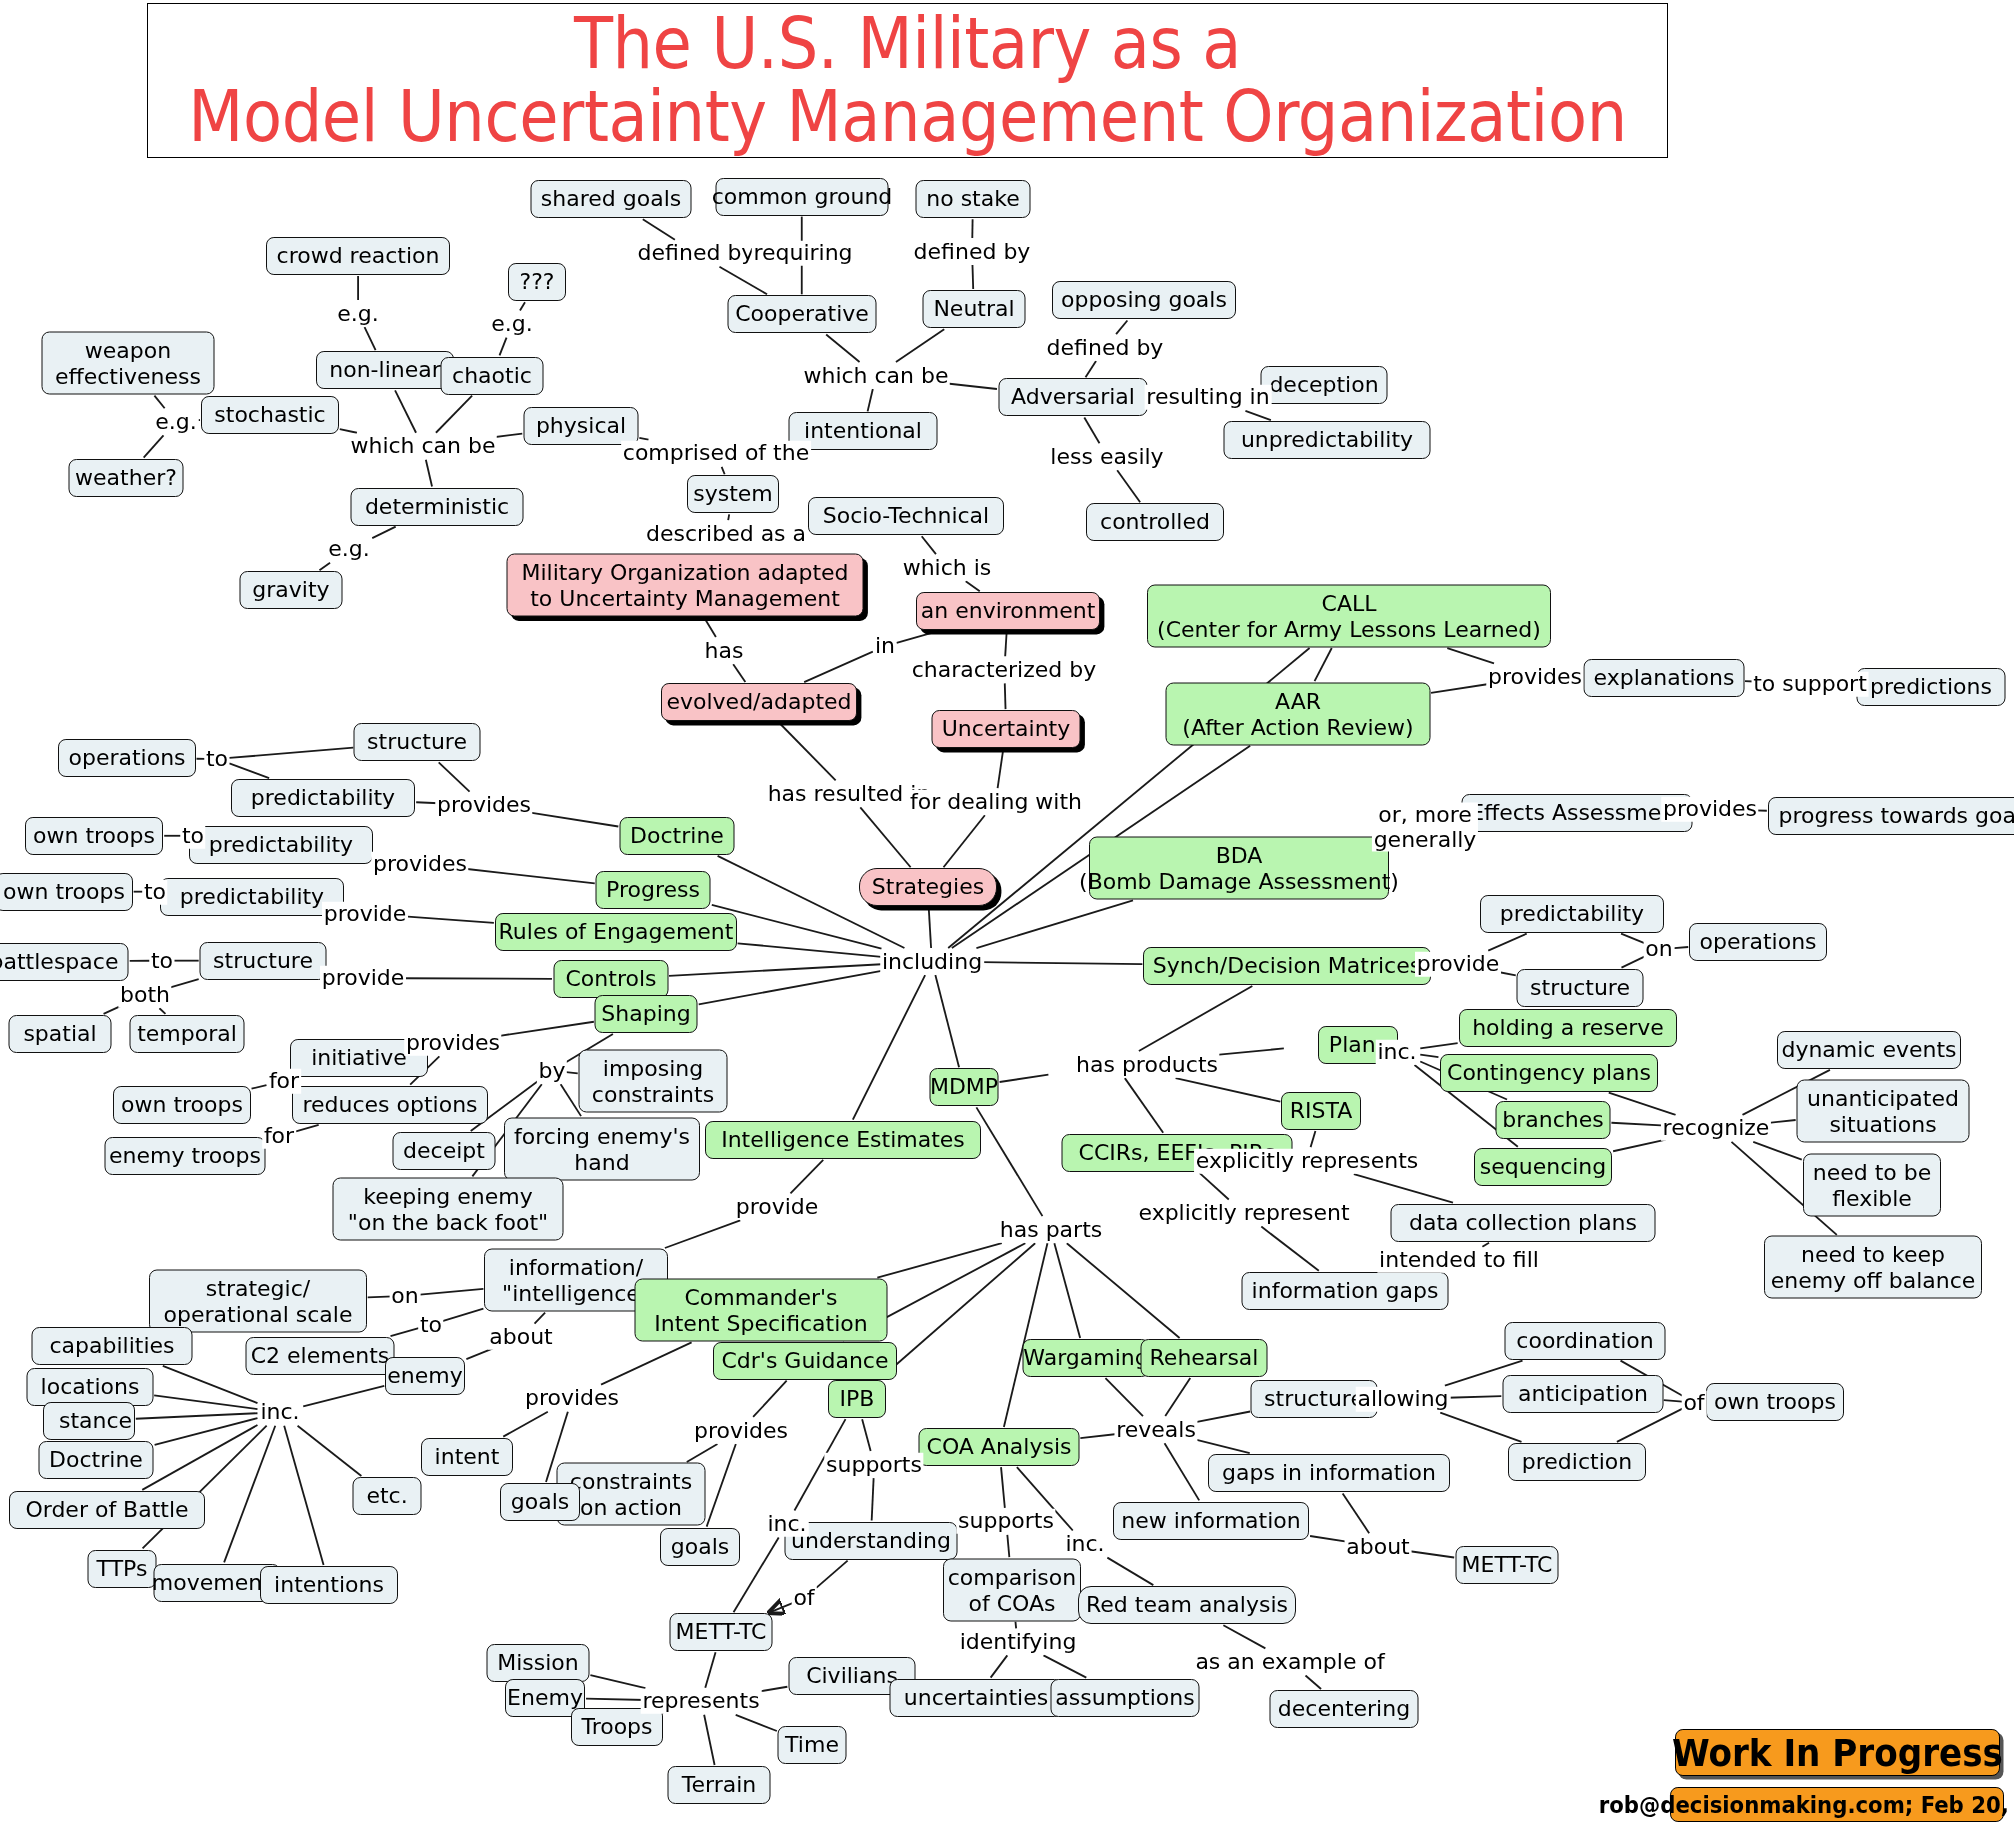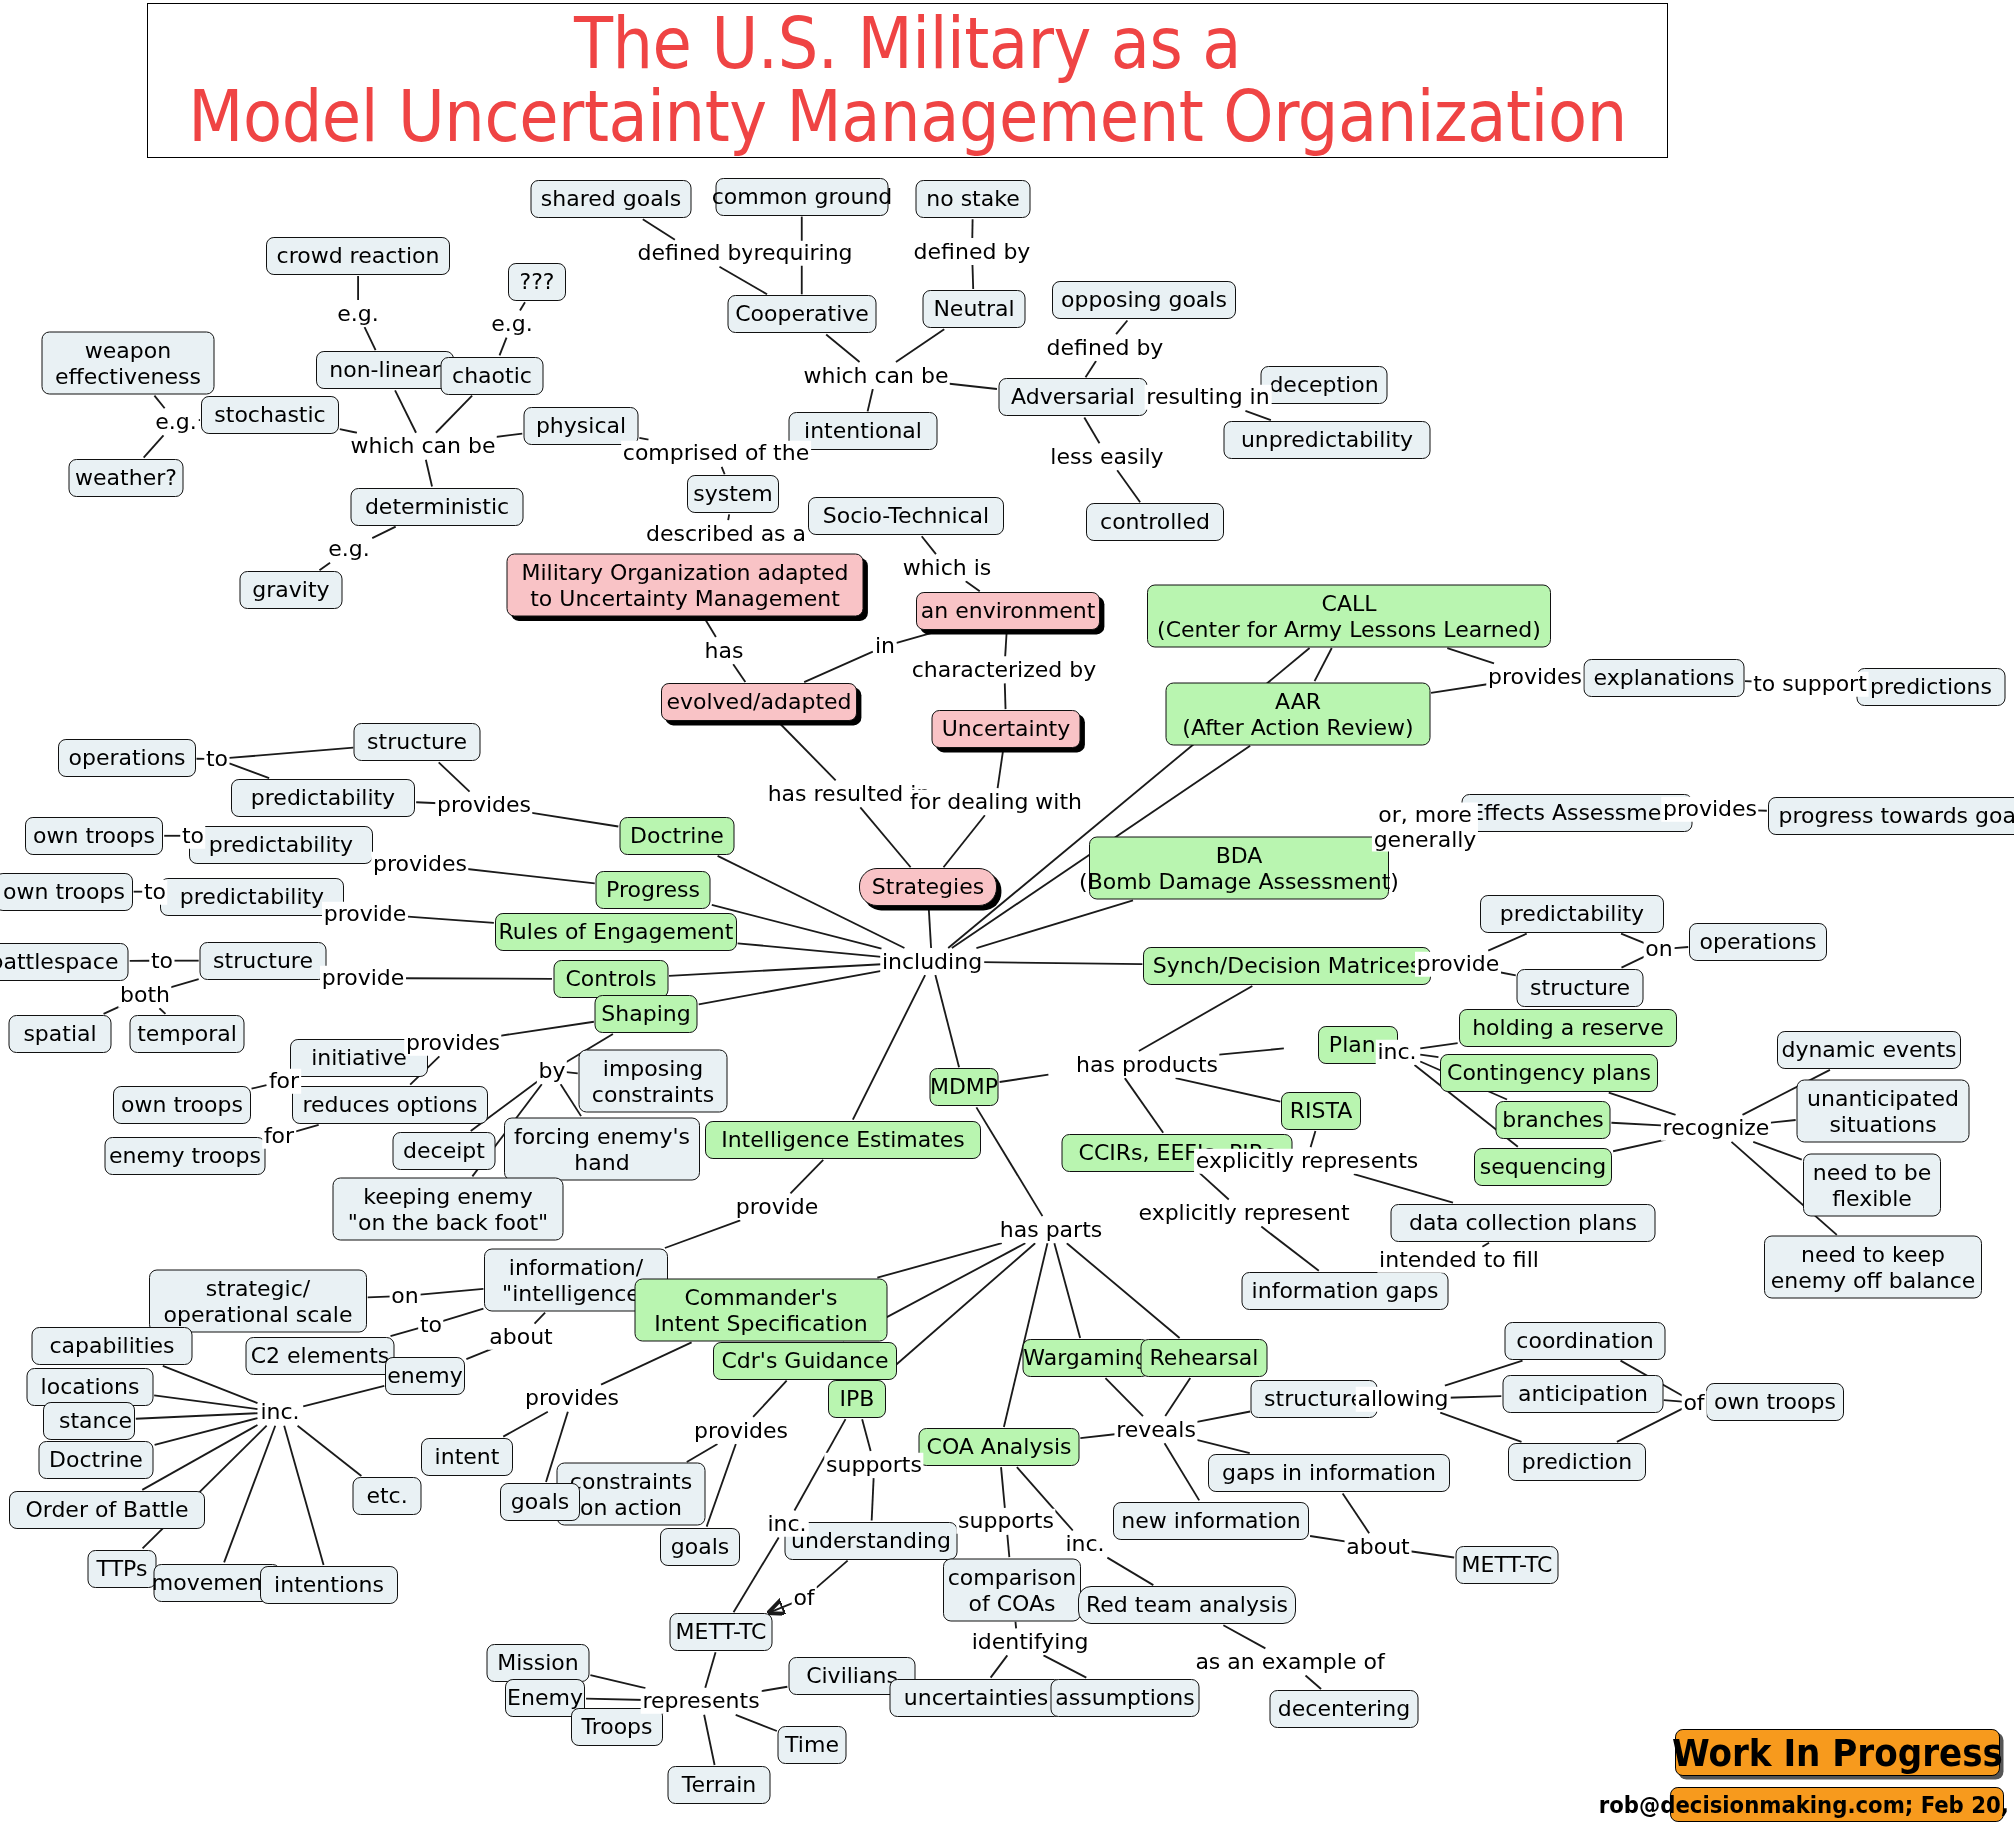--- a/index.html
+++ b/index.html
@@ -471,19 +471,19 @@
     <div class="lbl" style="left: 572px; top: 1398px;">provides</div>
     <div class="lbl" style="left: 1694px; top: 1403px;">of</div>
     <div class="lbl" style="left: 741px; top: 1431px;">provides</div>
     <div class="lbl" style="left: 874px; top: 1465px;">supports</div>
     <div class="lbl" style="left: 1006px; top: 1521px;">supports</div>
     <div class="lbl" style="left: 1085px; top: 1544px;">inc.</div>
     <div class="lbl" style="left: 1378px; top: 1547px;">about</div>
     <div class="lbl" style="left: 787px; top: 1524px;">inc.</div>
     <div class="lbl" style="left: 804px; top: 1598px;">of</div>
     <div class="lbl" style="left: 1290px; top: 1662px;">as an example of</div>
-    <div class="lbl" style="left: 1018px; top: 1642px; margin-left: 12px;">identifying</div>
+    <div class="lbl" style="left: 1018px; top: 1642px;">identifying</div>
     <div class="lbl" style="left: 701px; top: 1701px;">represents</div>
   </div>
 
 <div class="badge" id="wip-main">Work In Progress</div>
 <div class="badge" id="wip-contact">rob@decisionmaking.com; Feb 20, 2004</div>
 
 
 </body></html>

